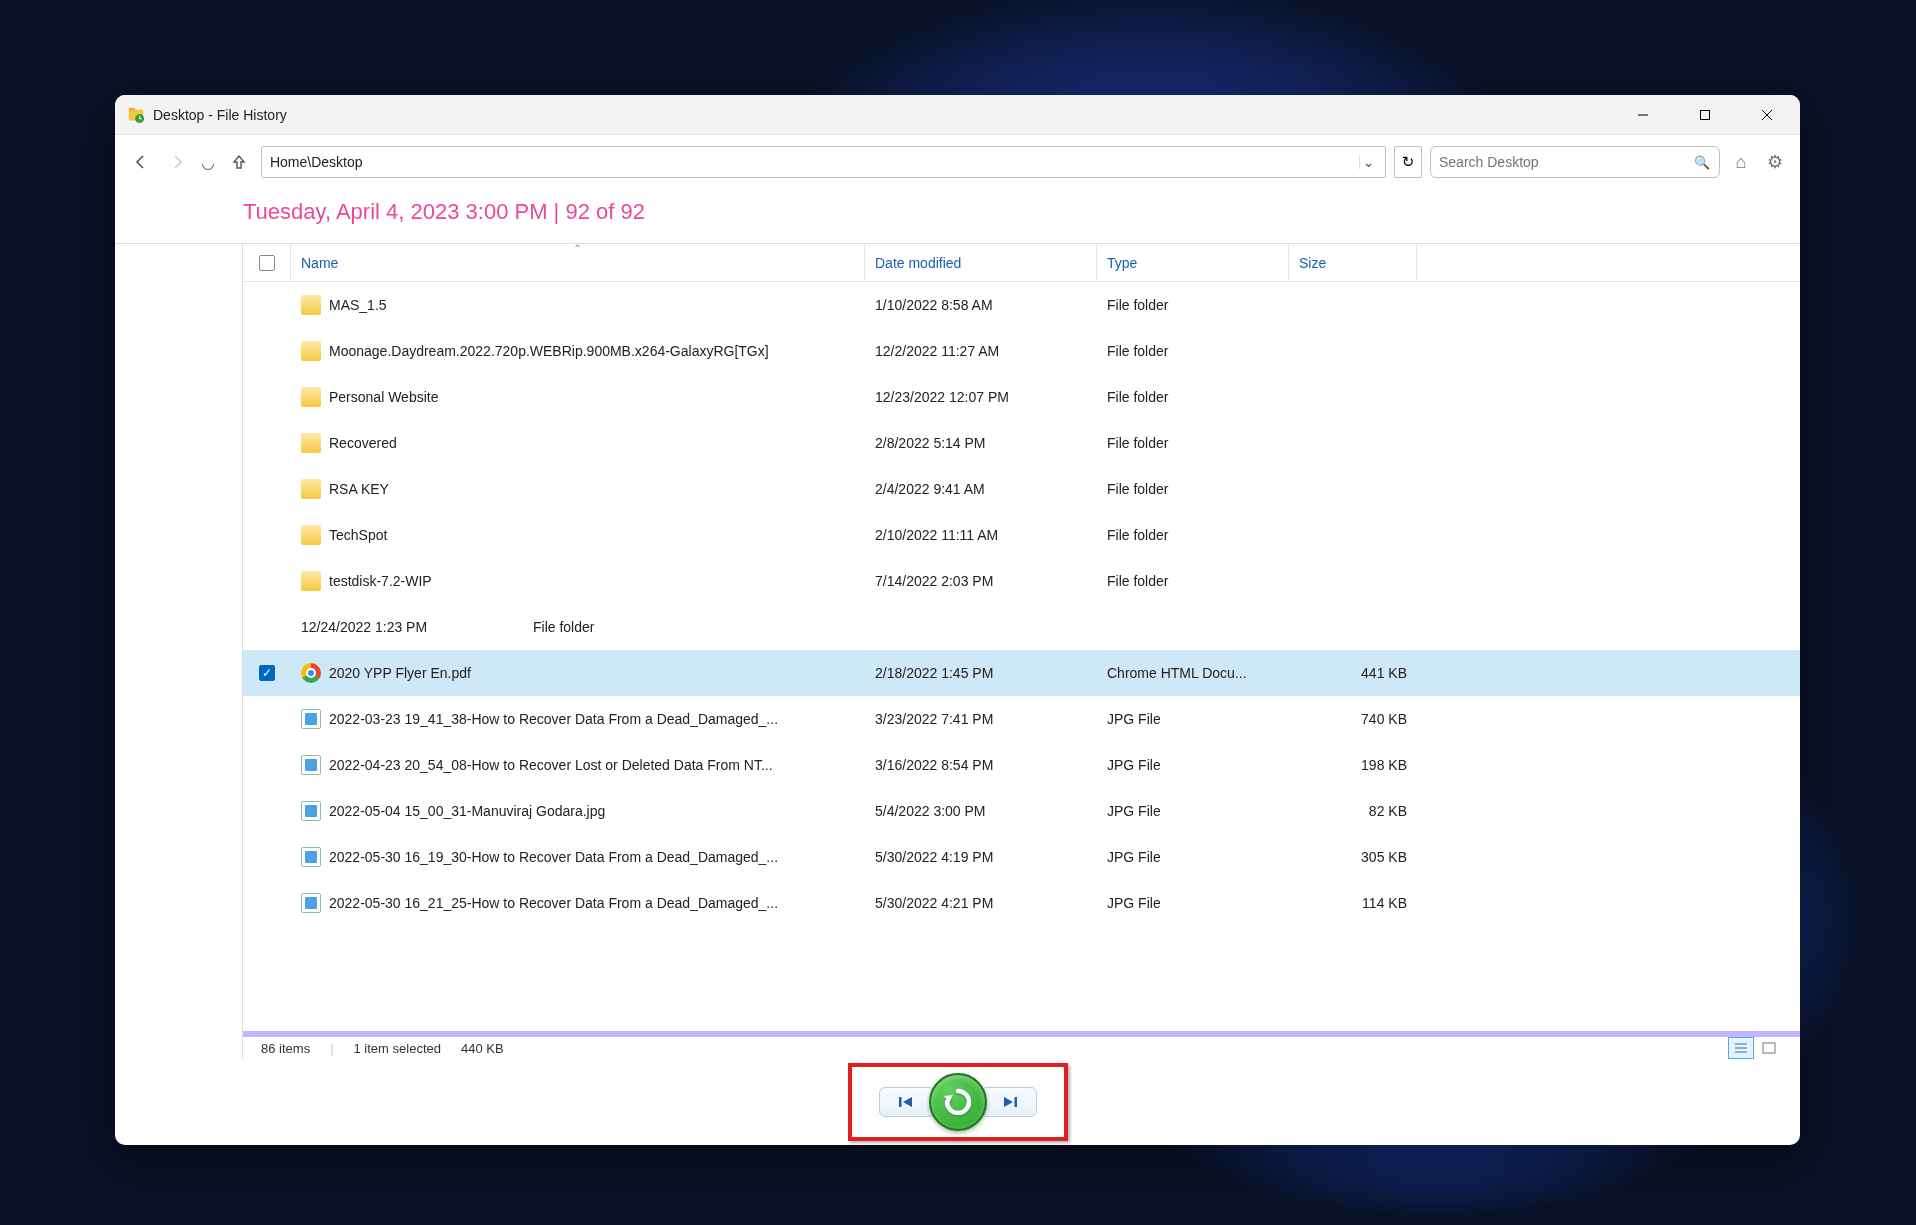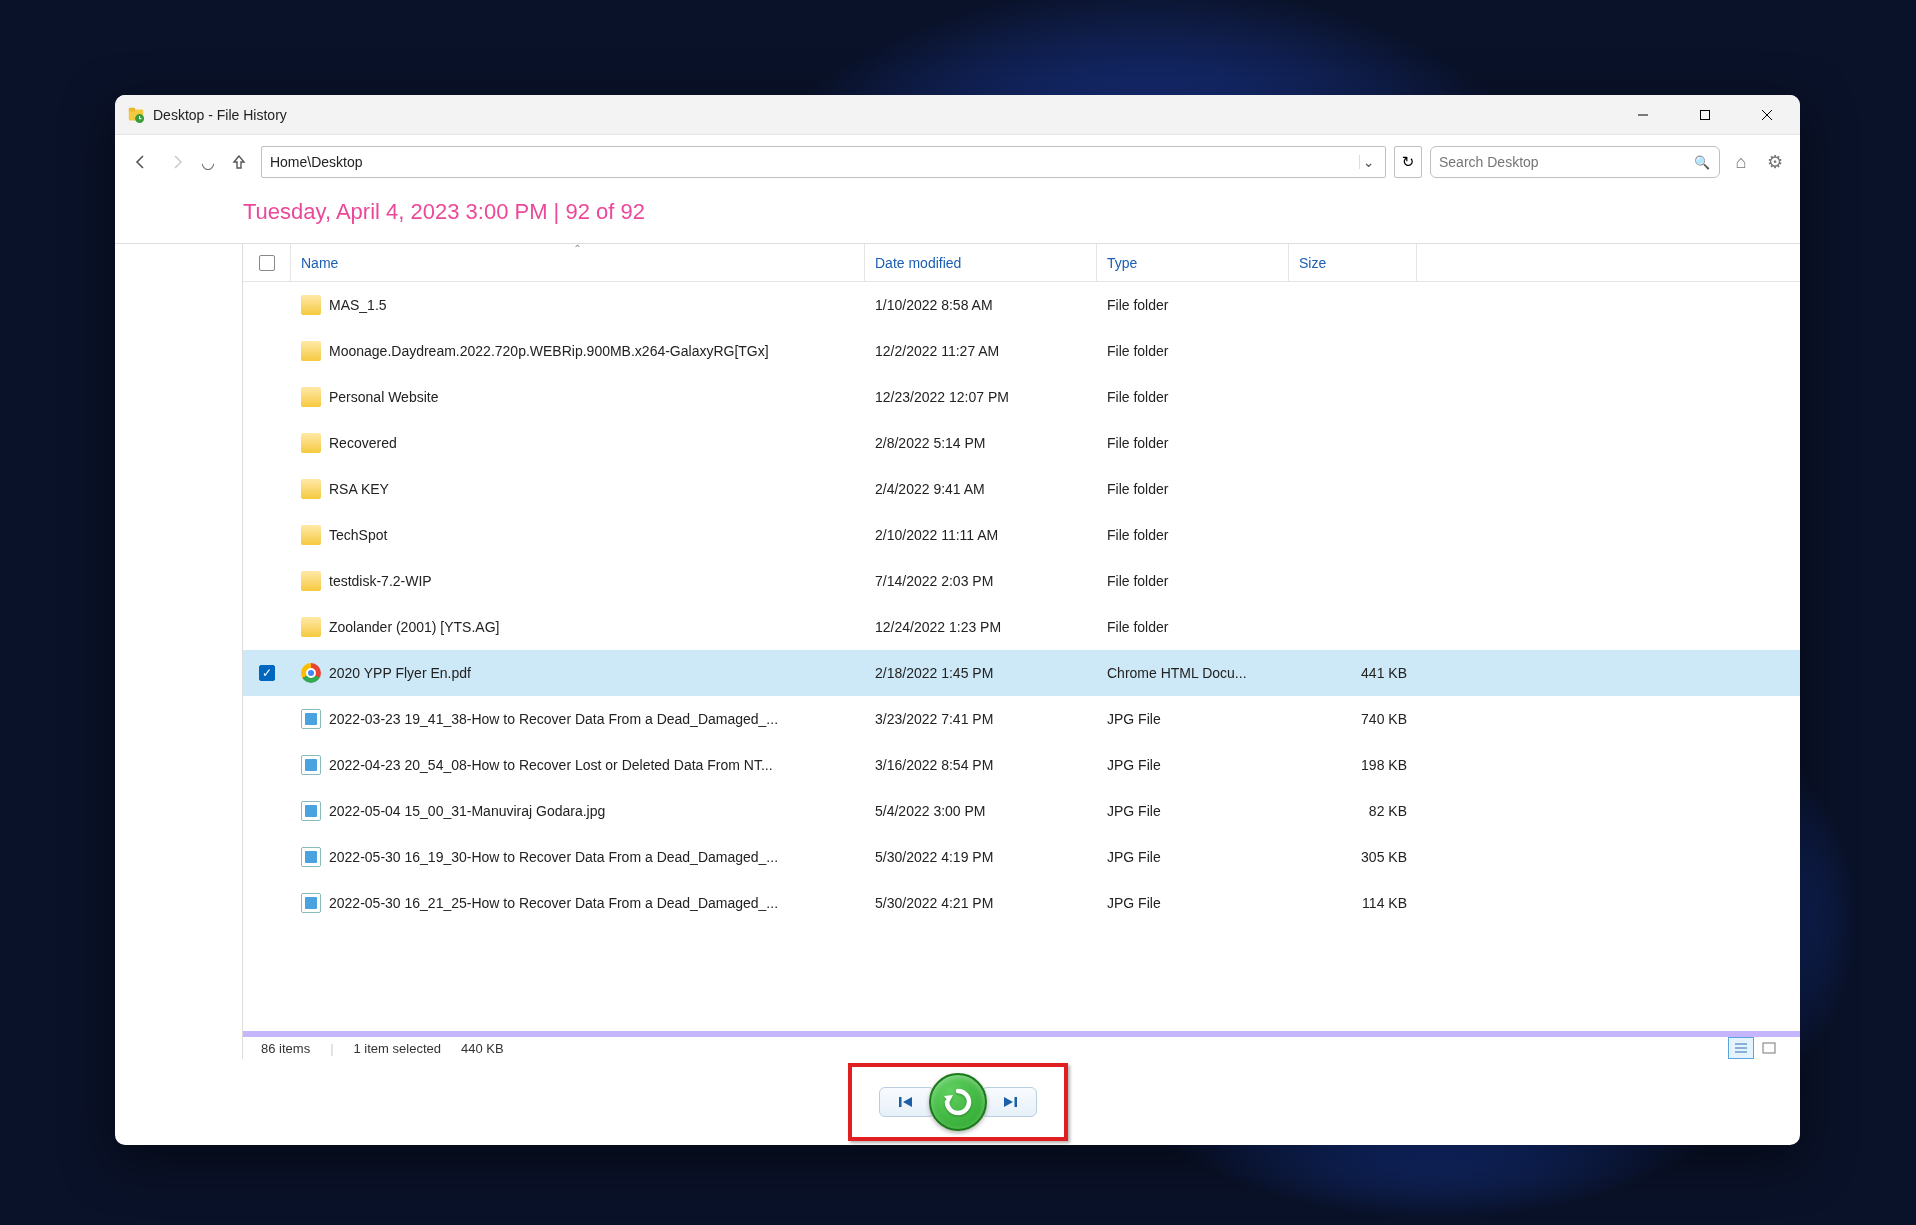--- a/index.html
+++ b/index.html
@@ -330,24 +330,20 @@
             <div class="cell name">
               <div class="file-icon folder-icon"></div>
               <span>testdisk-7.2-WIP</span>
             </div>
             <div class="cell date">7/14/2022 2:03 PM</div>
             <div class="cell type">File folder</div>
             <div class="cell size"></div>
           </div>
           <div class="row">
             <div class="cell chk"></div>
-            <div class="cell name">
-              <div class="file-icon folder-icon"></div>
-              <span>Zoolander (2001) [YTS.AG]</span>
-            </div>
             <div class="cell date">12/24/2022 1:23 PM</div>
             <div class="cell type">File folder</div>
             <div class="cell size"></div>
           </div>
           <div class="row selected">
             <div class="cell chk">
               <div class="chkbox checked">✓</div>
             </div>
             <div class="cell name">
               <div class="file-icon chrome-icon"></div>

